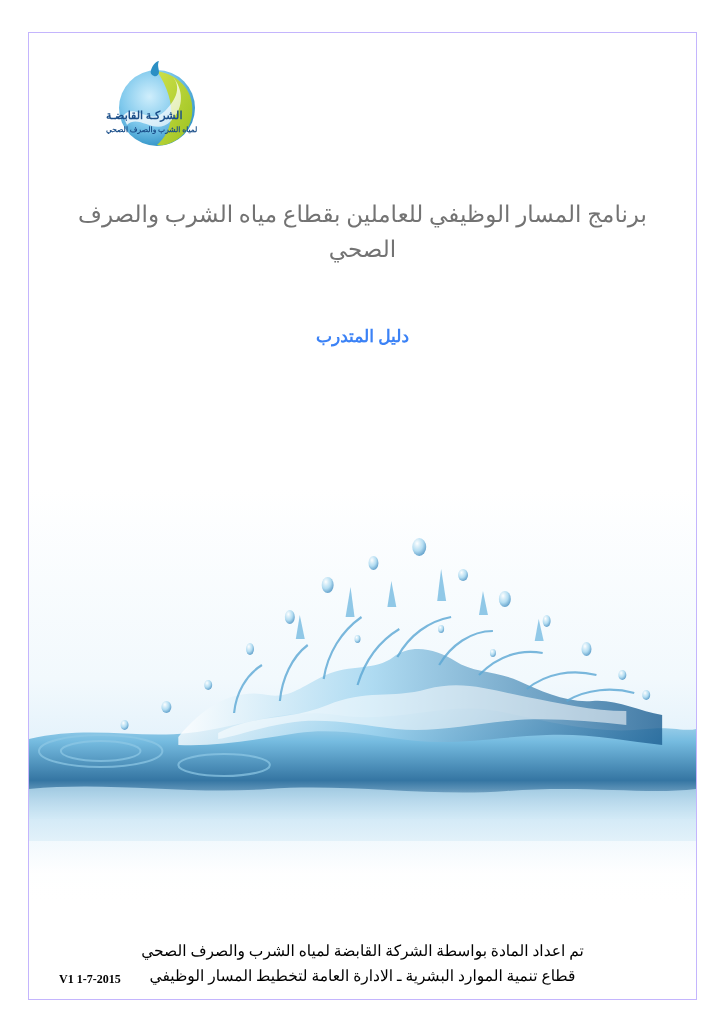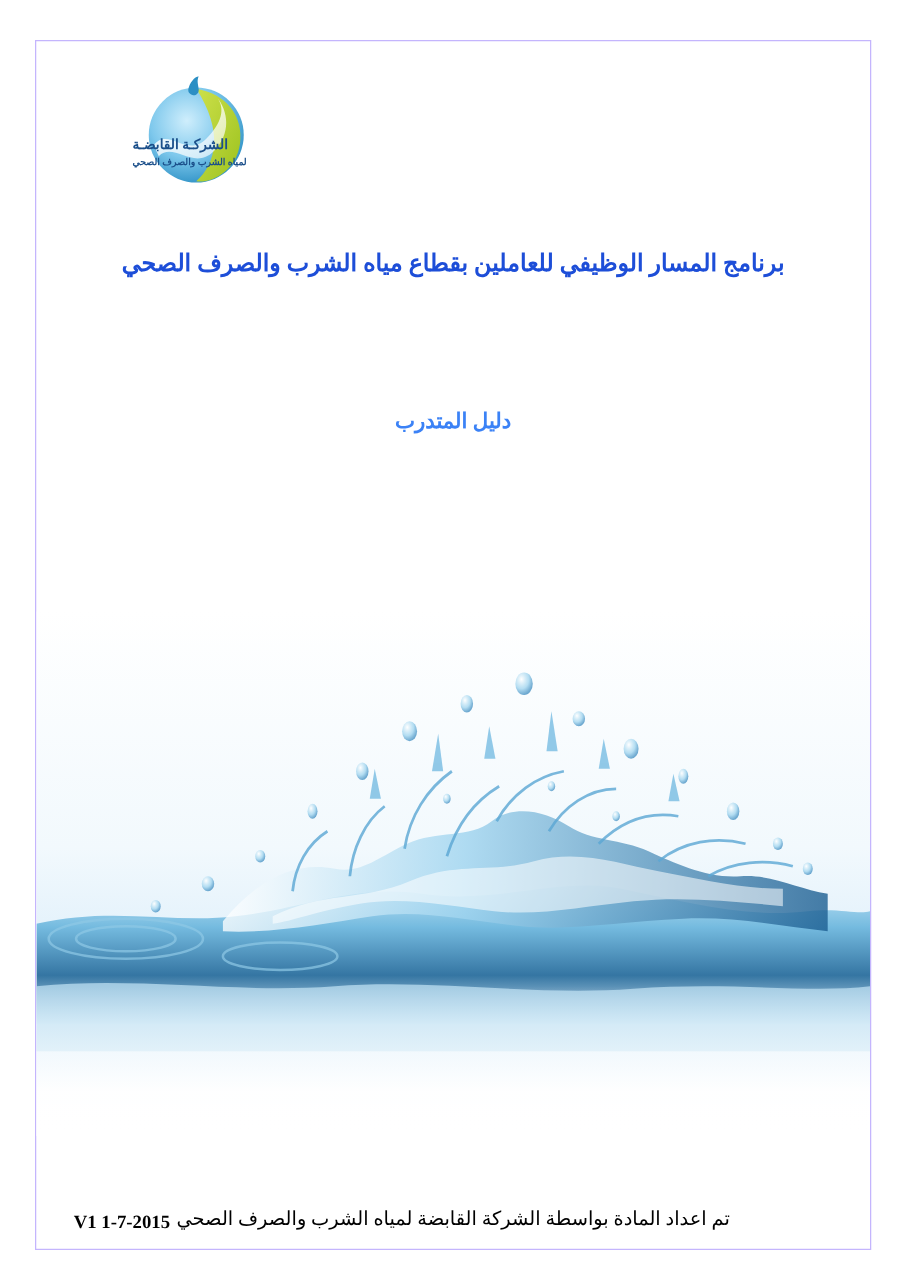--- a/index.html
+++ b/index.html
@@ -48,23 +48,23 @@
   
   .title-block {
     position: absolute;
     top: 165px;
     left: 0;
     right: 0;
     text-align: center;
     direction: rtl;
   }
   .main-title {
-    font-size: 19px;
-    font-weight: bold;
-    color: #1d4ed8;
+    font-size: 23px;
+    font-weight: normal;
+    color: #737373;
     line-height: 1.5;
     padding: 0 30px;
   }
 
   .sub-block {
     position: absolute;
     top: 292px;
     left: 0;
     right: 0;
     text-align: center;
@@ -109,21 +109,21 @@
     line-height: 1.6;
   }
   .footer-line2 {
     position: relative;
     display: block;
   }
   .version {
     position: absolute;
     left: 30px;
     bottom: 12px;
-    font-size: 15px;
+    font-size: 12px;
     font-weight: bold;
     color: #000000;
     direction: ltr;
     font-family: "Liberation Serif", serif;
   }
 </style>
 </head>
 <body>
 
 <div class="page">
@@ -261,17 +261,18 @@
         </g>
 
         <path d="M0 300 C80 292 160 306 240 300 C320 294 400 308 480 302 C560 296 620 306 670 300 L670 352 L0 352 Z" fill="#bcdff2" opacity="0.75"></path>
 
         <rect x="0" y="300" width="670" height="120" fill="url(#bottomFade)"></rect>
       </svg>
     </div>
 
     <div class="footer">
       <div class="footer-line">تم اعداد المادة بواسطة الشركة القابضة لمياه الشرب والصرف الصحي</div>
+      <div class="footer-line footer-line2">قطاع تنمية الموارد البشرية  ـ  الادارة العامة لتخطيط المسار الوظيفي</div>
     </div>
     <div class="version">V1 1-7-2015</div>
 
   </div>
 </div>
 
 </body></html>

